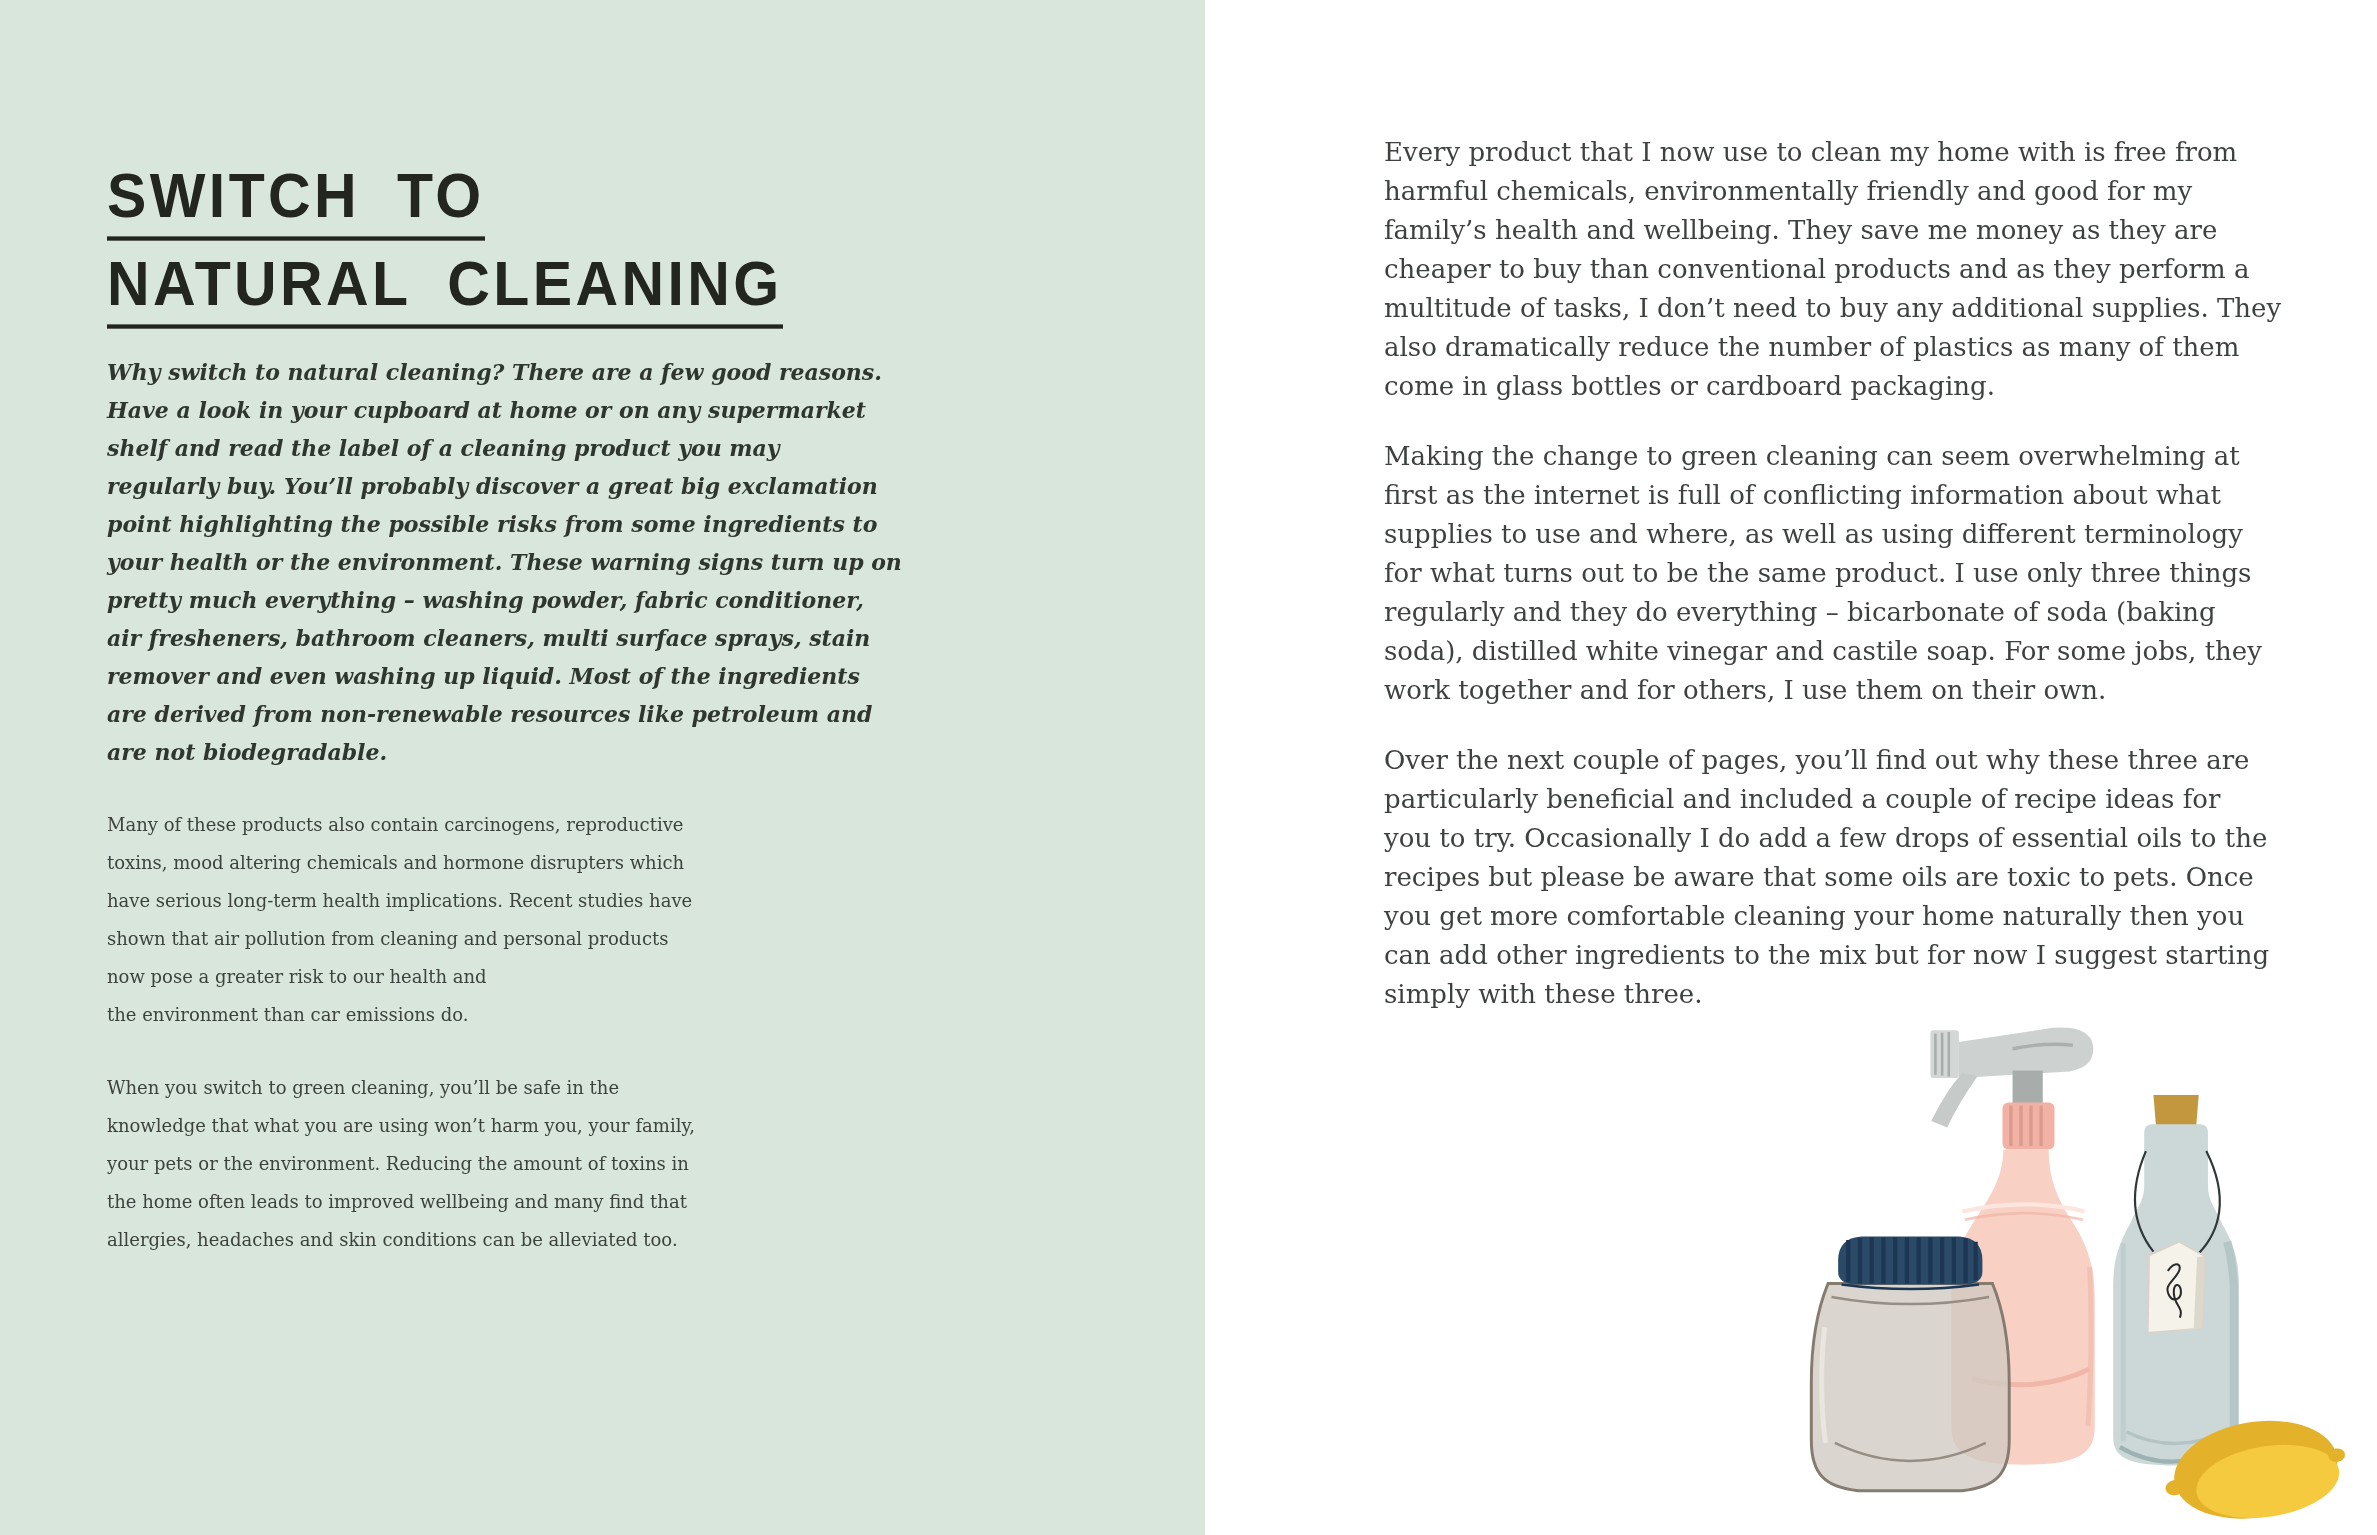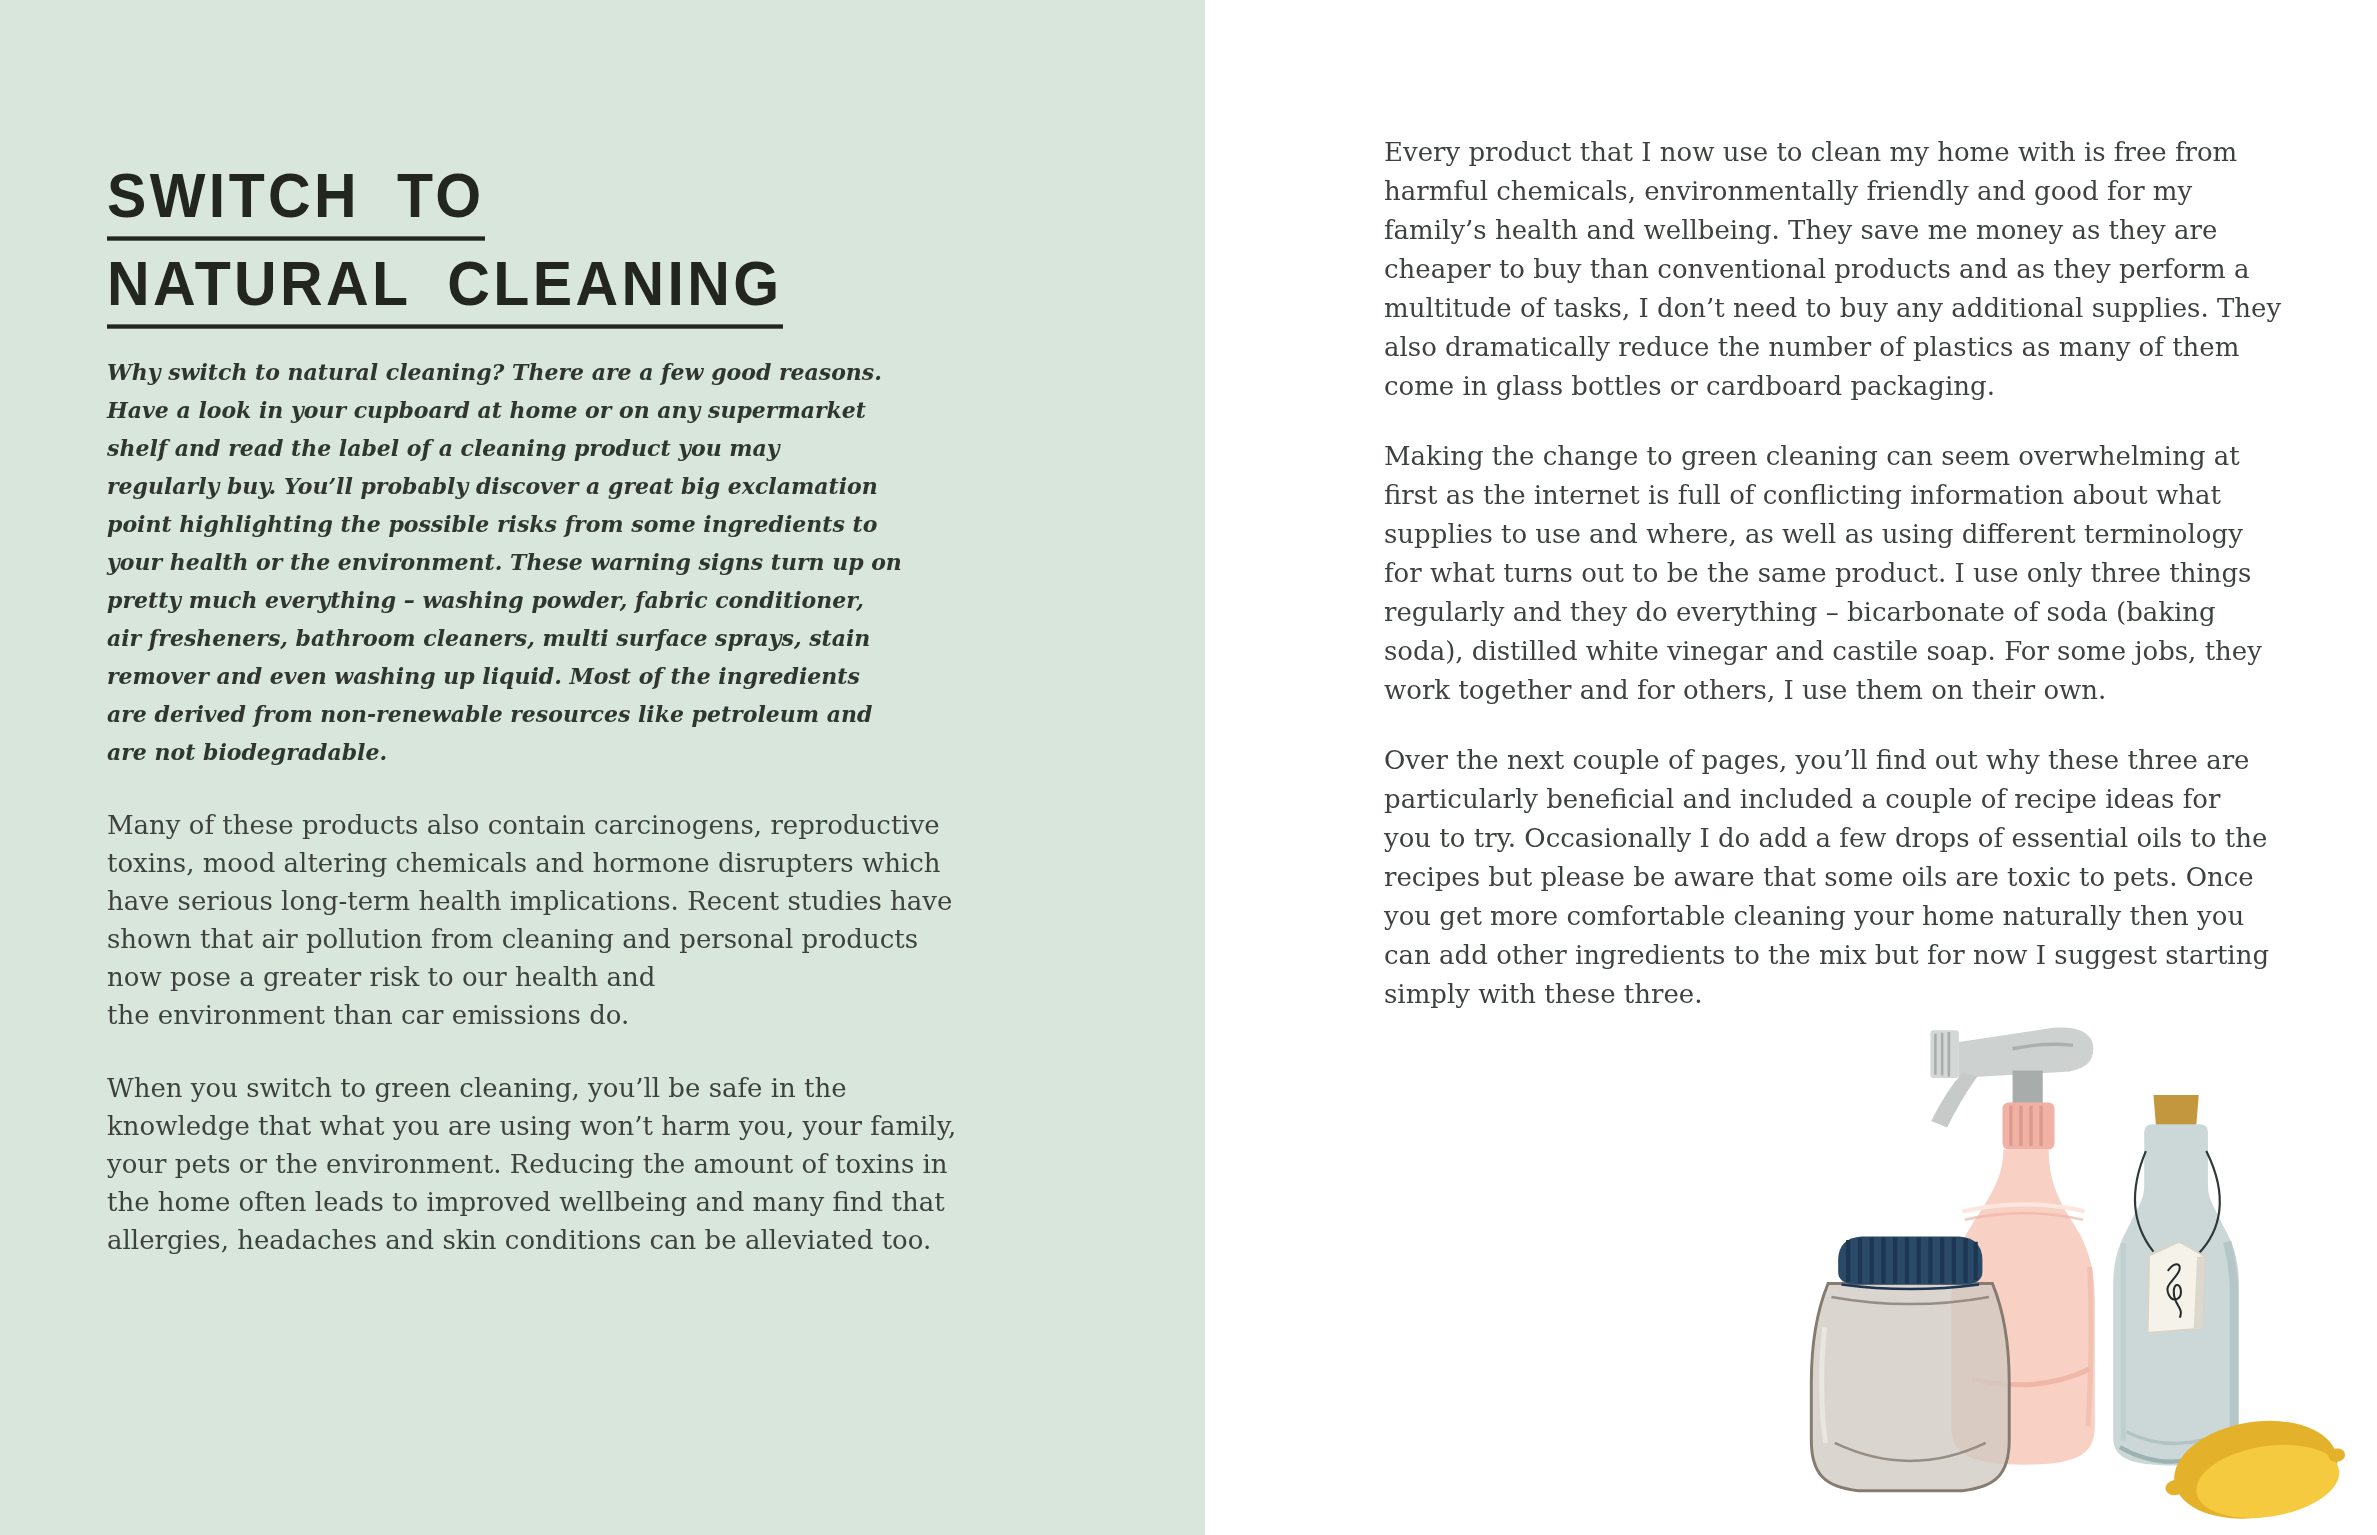--- a/index.html
+++ b/index.html
@@ -24,21 +24,21 @@
   }
   .title-line-1{margin-bottom:17px;}
   .intro{
     margin:31px 0 0 0;width:1040px;
     font-style:italic;font-weight:bold;
     font-size:22px;line-height:38px;color:#2f352f;
     white-space:pre-line;
   }
   .body-par{
     margin:35px 0 0 0;width:1040px;
-    font-size:26px;line-height:38px;color:#3d423e;
+    font-size:18px;line-height:38px;color:#3d423e;
     white-space:pre-line;
   }
   .page-right .body-par{width:973px;font-size:26px;line-height:39px;margin:0;}
   .page-right .body-par + .body-par{margin-top:31px;}
   .illustration{
     position:absolute;left:556px;top:990px;width:587px;height:541px;
   }
 </style>
 </head>
 <body>

